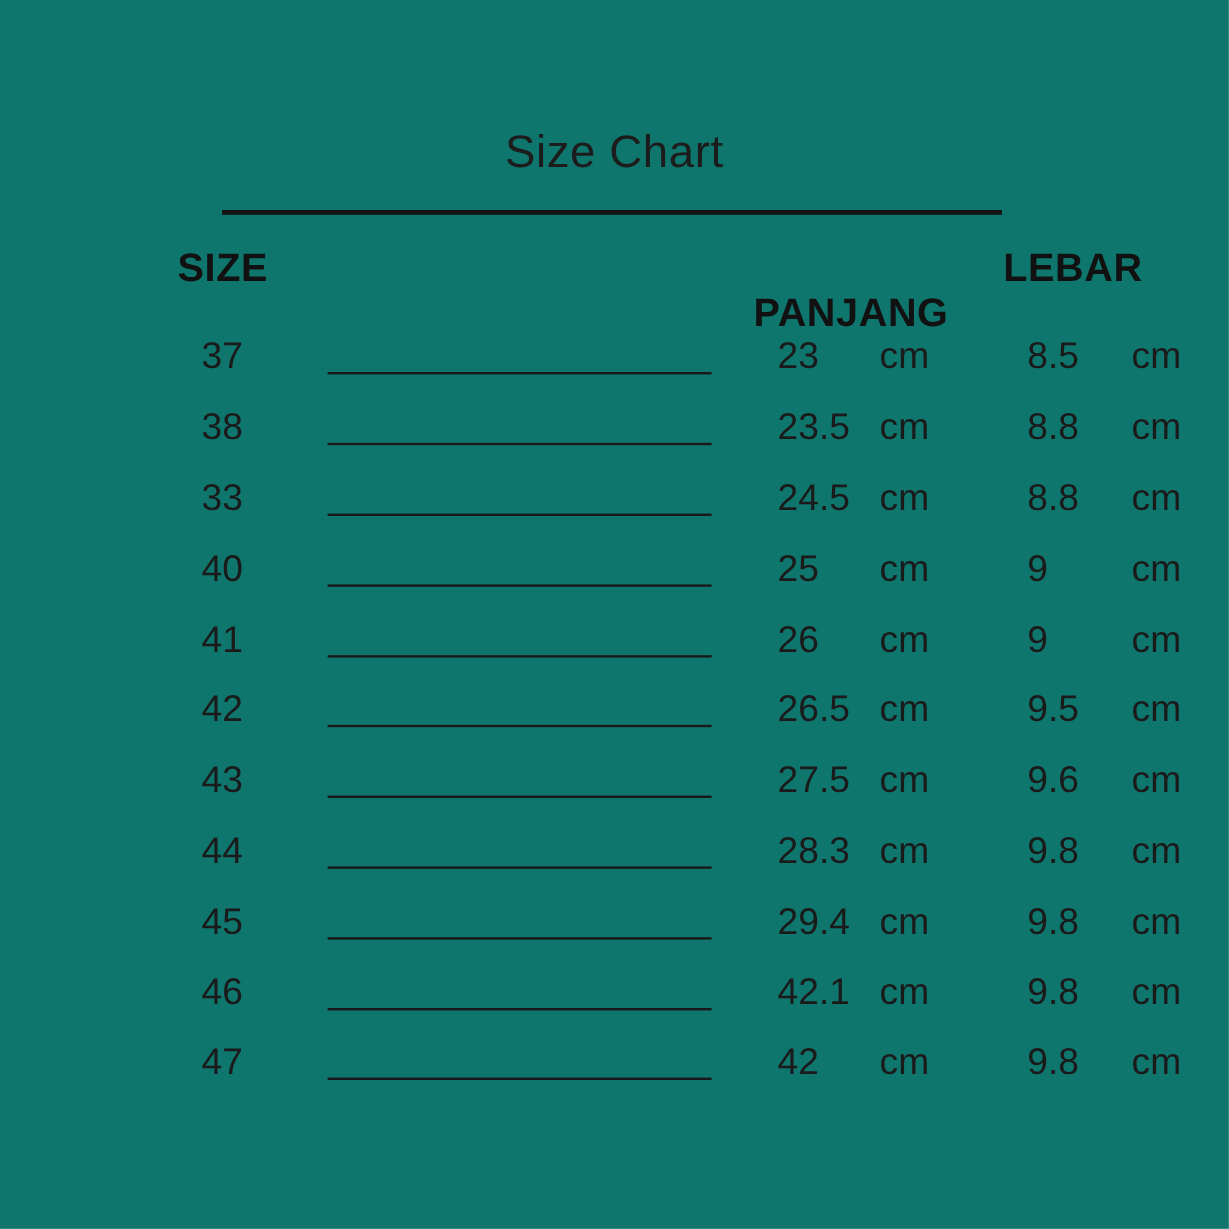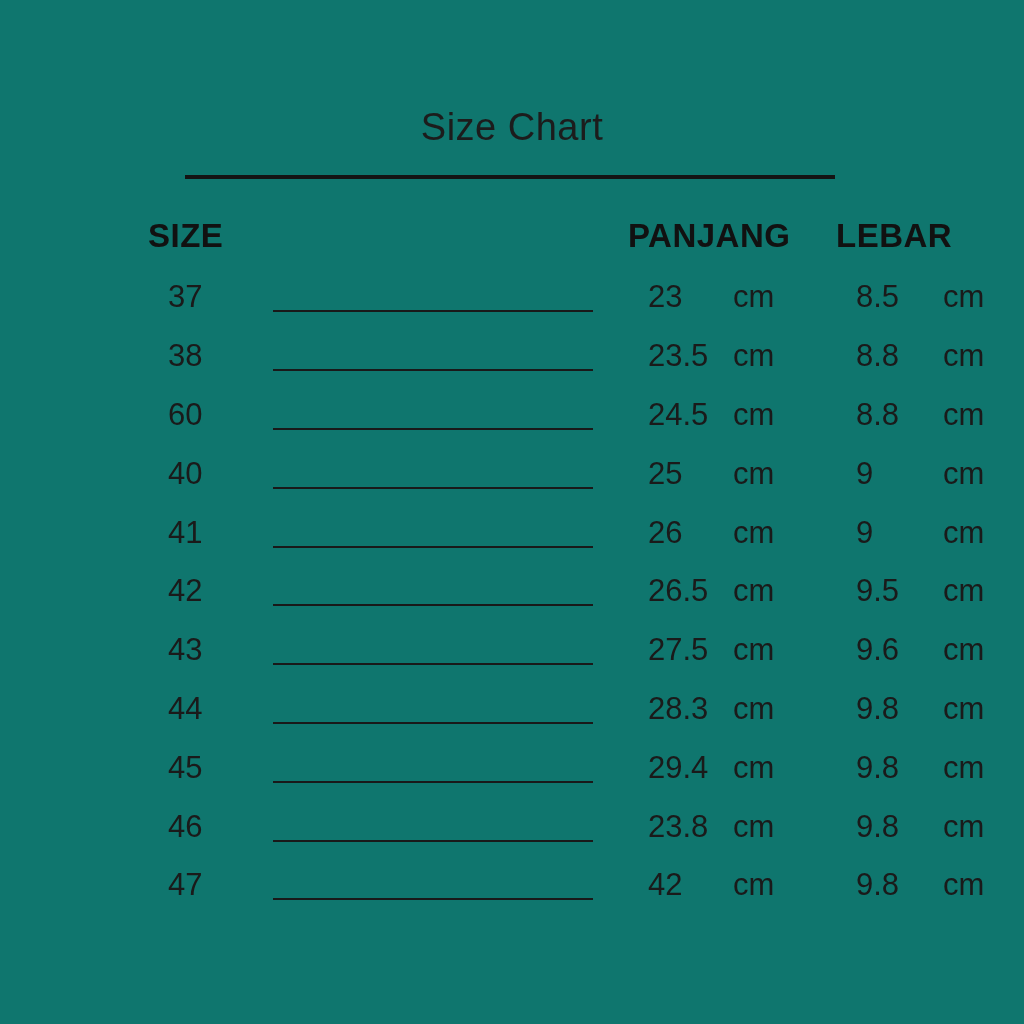--- a/index.html
+++ b/index.html
@@ -81,22 +81,22 @@
 <div class="page">
 
   <h1 class="title">Size Chart</h1>
 
   <div class="divider"></div>
 
   <div class="size-table">
 
     <div class="row header-row">
       <div class="header-cell">SIZE</div>
+      <div class="header-cell col-lebar-header">LEBAR</div>
       <div class="header-cell col-panjang-header">PANJANG</div>
-      <div class="header-cell col-lebar-header">LEBAR</div>
     </div>
 
     <div>
       <div class="row">
         <div class="cell">37</div>
         <div class="line-cell">
           <div class="row-line"></div>
         </div>
         <div class="cell">23</div>
         <div class="cell">cm</div>
@@ -109,21 +109,21 @@
         <div class="line-cell">
           <div class="row-line"></div>
         </div>
         <div class="cell">23.5</div>
         <div class="cell">cm</div>
         <div class="cell">8.8</div>
         <div class="cell">cm</div>
       </div>
 
       <div class="row">
-        <div class="cell">60</div>
+        <div class="cell">33</div>
         <div class="line-cell">
           <div class="row-line"></div>
         </div>
         <div class="cell">24.5</div>
         <div class="cell">cm</div>
         <div class="cell">8.8</div>
         <div class="cell">cm</div>
       </div>
 
       <div class="row">
@@ -190,21 +190,21 @@
         <div class="cell">cm</div>
         <div class="cell">9.8</div>
         <div class="cell">cm</div>
       </div>
 
       <div class="row">
         <div class="cell">46</div>
         <div class="line-cell">
           <div class="row-line"></div>
         </div>
-        <div class="cell">23.8</div>
+        <div class="cell">42.1</div>
         <div class="cell">cm</div>
         <div class="cell">9.8</div>
         <div class="cell">cm</div>
       </div>
 
       <div class="row">
         <div class="cell">47</div>
         <div class="line-cell">
           <div class="row-line"></div>
         </div>

